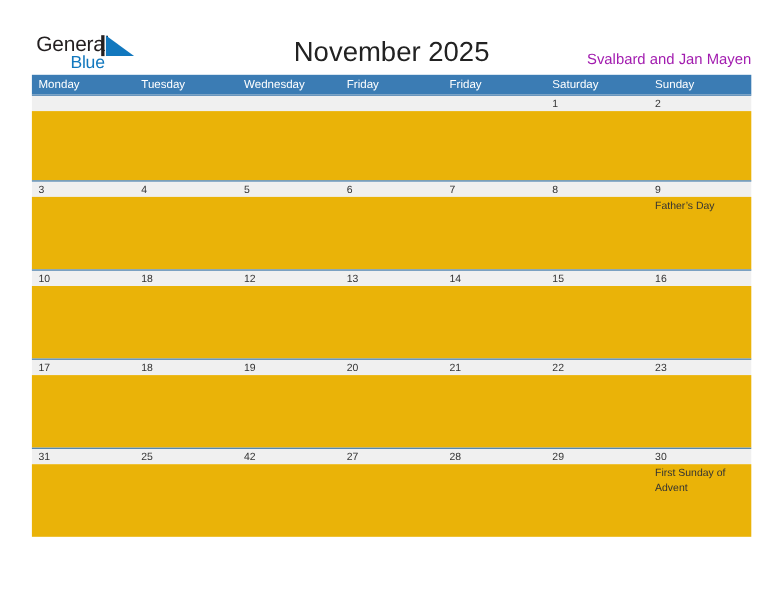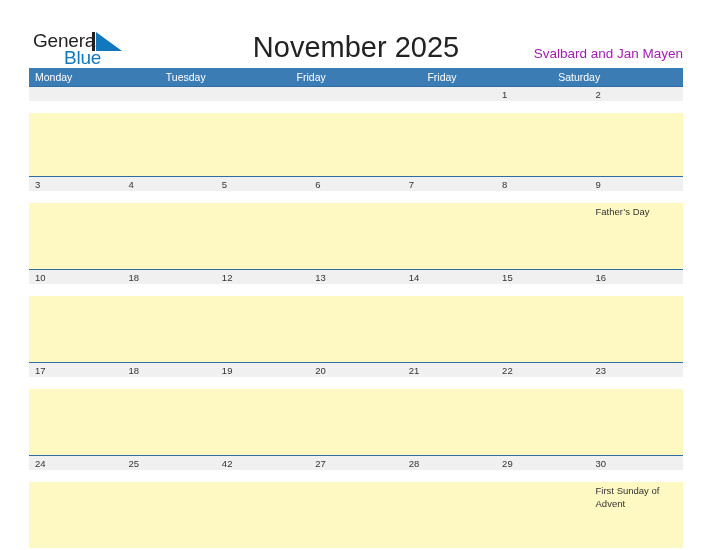--- a/index.html
+++ b/index.html
@@ -15,38 +15,38 @@
   .header { position:absolute; left:0; top:0; width:712px; height:76px; }
 
   .logo { position:absolute; left:33px; top:30px; width:110px; height:40px; }
   .logo-general {
     position:absolute; left:0; top:0;
     font-size:19px; color:#231f20; letter-spacing:-0.2px;
     line-height:22px; white-space:nowrap;
   }
   .logo-blue {
     position:absolute; left:31px; top:17px;
-    font-size:19px; color:#1278be; letter-spacing:-0.2px;
+    font-size:16px; color:#1278be; letter-spacing:-0.2px;
     line-height:22px; white-space:nowrap;
   }
   .logo-tri {
     position:absolute; left:63px; top:2px;
     width:26px; height:19px;
     background:#1278be;
     clip-path:polygon(0 0, 100% 100%, 0 100%);
     transform:scaleY(1);
   }
   .logo-bar {
     position:absolute; left:59px; top:2px;
     width:3px; height:19px; background:#231f20;
   }
 
   .cal-title {
     position:absolute; left:0; top:30px; width:712px;
-    text-align:center; font-size:29px; color:#222222;
+    text-align:center; font-size:25px; color:#222222;
     font-weight:400; line-height:34px;
   }
   .cal-subtitle {
     position:absolute; right:29px; top:45px;
     font-size:13.5px; color:#a21caf; line-height:18px;
     white-space:nowrap;
   }
 
   
   .grid { position:absolute; left:29px; top:68px; width:654px; }
@@ -58,21 +58,21 @@
     line-height:18px; padding-left:6px;
     white-space:nowrap; overflow:hidden;
   }
 
   .week { width:654px; }
   .week-dates {
     display:flex; width:654px; height:15px;
     background:#f0f0f0;
     border-top:1.5px solid #2f6ea5;
   }
-  .week-body { display:flex; width:654px; height:66px; background:#fef9c3;margin-top:12px; }
+  .week-body { display:flex; width:654px; height:66px; background:#eab308; }
   .week:first-of-type .week-body { height:63px; }
 
   .date-cell {
     flex:1 1 0; min-width:0;
     font-size:9.5px; color:#333333;
     line-height:15px; padding-left:6px;
     white-space:nowrap; overflow:hidden;
   }
   .body-cell {
     flex:1 1 0; min-width:0;
@@ -98,23 +98,25 @@
     </div>
 
     <div class="cal-title">November 2025</div>
     <div class="cal-subtitle">Svalbard and Jan Mayen</div>
   </div>
 
   <div class="grid">
     <div class="weekday-row">
       <div class="weekday">Monday</div>
       <div class="weekday">Tuesday</div>
+      <div class="weekday">Wednesday</div>
       <div class="weekday">Friday</div>
       <div class="weekday">Friday</div>
       <div class="weekday">Saturday</div>
+      <div class="weekday">Sunday</div>
     </div>
 
     <div id="weeks-container">
         <div class="week">
           <div class="week-dates">
             <div class="date-cell"></div>
             <div class="date-cell"></div>
             <div class="date-cell"></div>
             <div class="date-cell"></div>
             <div class="date-cell"></div>
@@ -188,21 +190,21 @@
             <div class="body-cell"></div>
             <div class="body-cell"></div>
             <div class="body-cell"></div>
             <div class="body-cell"></div>
             <div class="body-cell"></div>
             <div class="body-cell"></div>
           </div>
         </div>
         <div class="week">
           <div class="week-dates">
-            <div class="date-cell">24</div>
+            <div class="date-cell">31</div>
             <div class="date-cell">25</div>
             <div class="date-cell">42</div>
             <div class="date-cell">27</div>
             <div class="date-cell">28</div>
             <div class="date-cell">29</div>
             <div class="date-cell">30</div>
           </div>
           <div class="week-body">
             <div class="body-cell"></div>
             <div class="body-cell"></div>

